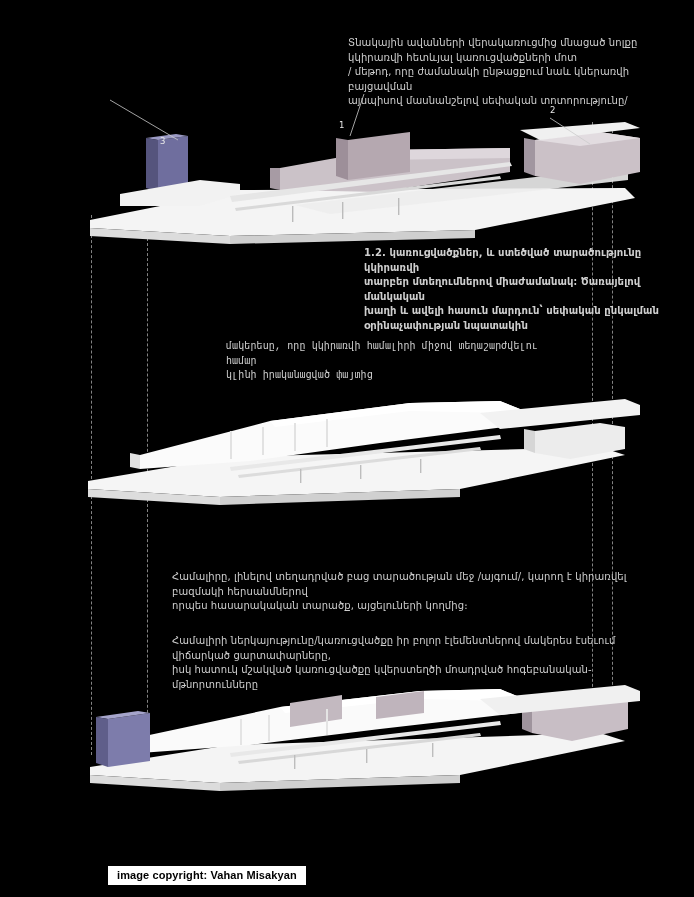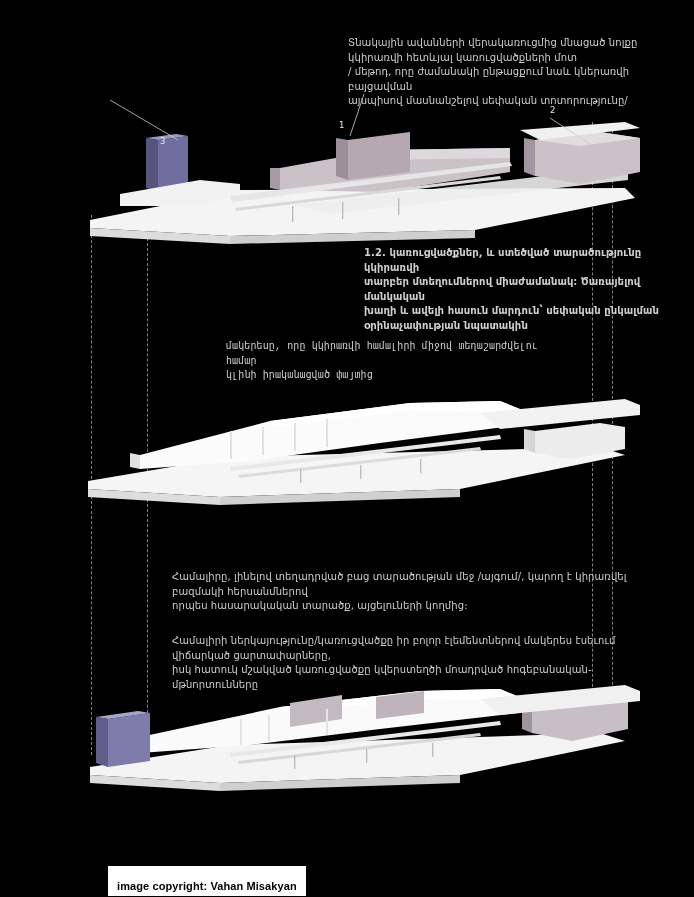--- a/index.html
+++ b/index.html
@@ -58,21 +58,21 @@
 
   
   .copyright {
     position: absolute;
     left: 108px;
     top: 866px;
     background: #ffffff;
     color: #000000;
     font-size: 11px;
     font-weight: bold;
-    padding: 14px 9px 4px 9px;
+    padding: 3px 9px 4px 9px;
     letter-spacing: .1px;
     font-family: "Liberation Sans", "DejaVu Sans", sans-serif;
   }
 
   
   .model { position: absolute; }
 
   svg { display: block; overflow: visible; }
 </style>
 </head>

